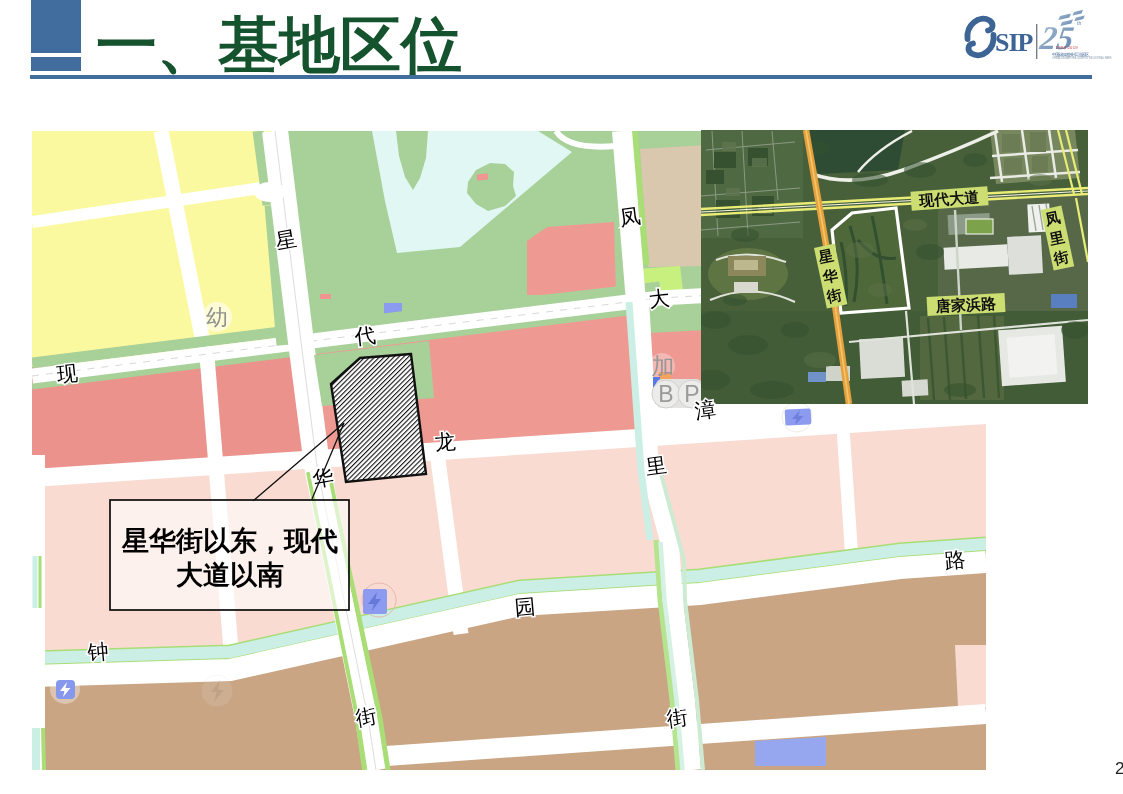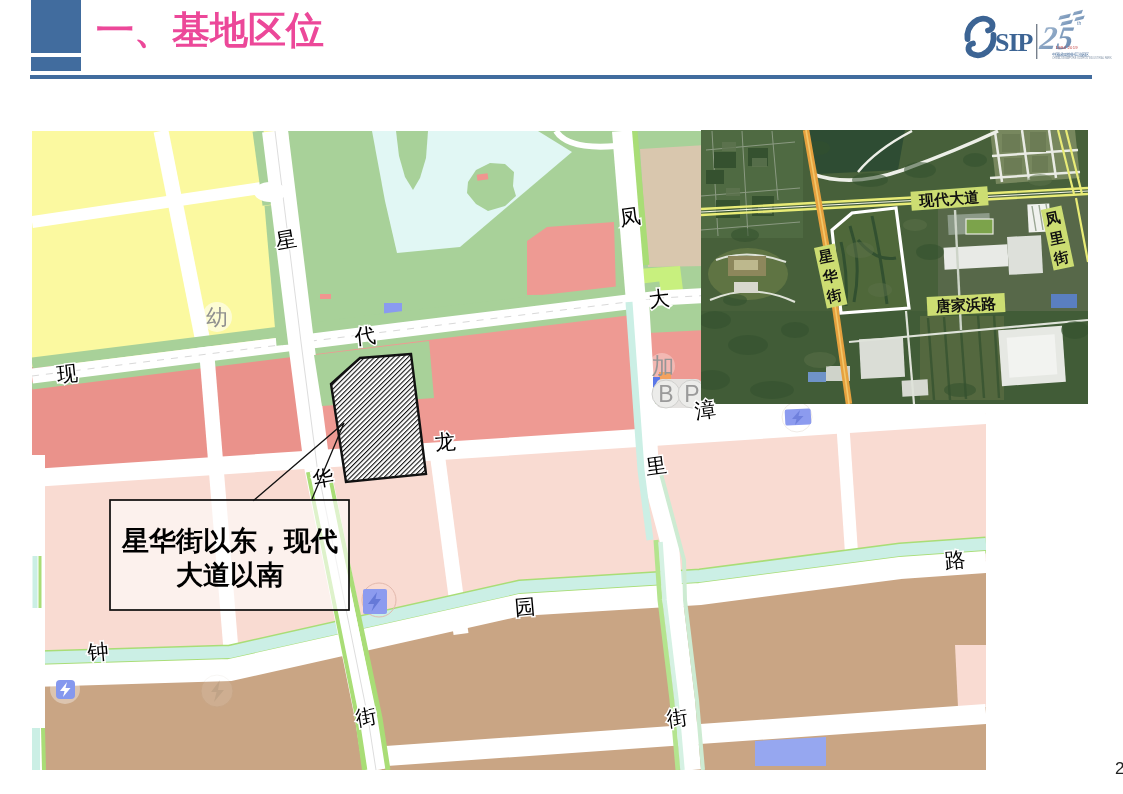--- a/index.html
+++ b/index.html
@@ -430,20 +430,20 @@
 
     <text x="112" y="55.5" font-size="4.2" letter-spacing="-0.9" fill="#3c6494">中国新加坡苏州工业园区</text>
     <text x="112" y="58.6" font-size="2.6" fill="#8a99ab">CHINA-SINGAPORE SUZHOU INDUSTRIAL PARK</text>
   </g>
 </svg>
 
 <div class="abs" style="left:31px;top:0;width:50px;height:53px;background:#416c9e;"></div>
 
 <div class="abs" style="left:31px;top:57px;width:50px;height:14px;background:#416c9e;"></div>
 
-<div class="abs" style="left:96px;top:5px;font-size:38px;font-weight:bold;color:#ec4899;">一、基地区位</div>
+<div class="abs" style="left:96px;top:5px;font-size:61px;font-weight:bold;color:#14532d;">一、基地区位</div>
 
 <div class="abs" style="left:30px;top:75px;width:1062px;height:4px;background:#416c9e;"></div>
 
 
 <div class="abs" style="left:1091px;top:759px;font-size:17px;color:#222;margin-left:24px;">27</div>
 
 </div>
 
 </body></html>

